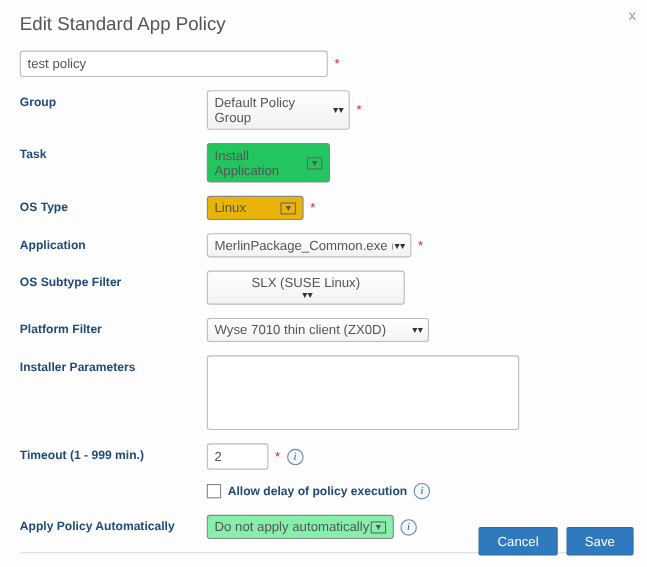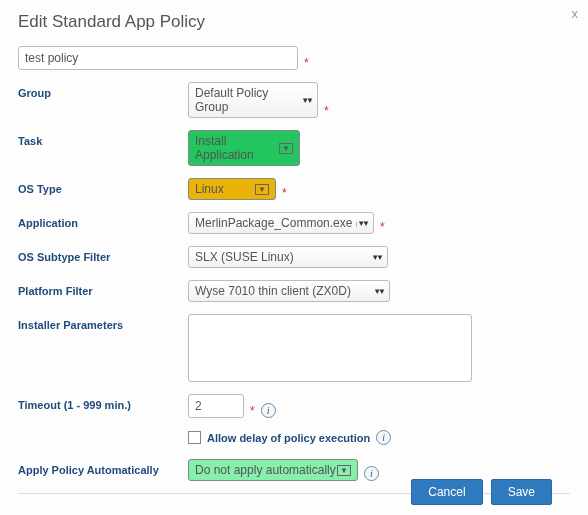--- a/index.html
+++ b/index.html
@@ -35,35 +35,35 @@
 .form-label {
   width: 170px;
   color: #1f4a7a;
   font-weight: bold;
   font-size: 11px;
   padding-top: 5px;
   flex-shrink: 0;
 }
 .form-control-area {
   display: flex;
-  align-items: flex-end;
+  align-items: center;
   gap: 6px;
 }
 .text-input {
   border: 1px solid #bbb;
   border-radius: 3px;
   padding: 4px 6px;
   font-size: 12px;
   color: #555;
   background: #fff;
 }
 .w-wide { width: 280px; }
 .w-med { width: 130px; }
 .w-app { width: 186px; }
-.w-sub { width: 200px; }
+.w-sub { width: 180px; flex-direction: column; }
 .w-plat { width: 202px; }
 .w-auto { width: 170px; }
 .w-small { width: 56px; }
 .w-short { width: 112px; }
 .w-os { width: 88px; }
 .asterisk { color: #c0392b; font-size: 12px; }
 .select-box {
   border: 1px solid #bbb;
   border-radius: 3px;
   background: linear-gradient(#fff,#f2f2f2);
@@ -118,21 +118,21 @@
   font-size: 11px;
 }
 hr.divider {
   border: none;
   border-top: 1px solid #ddd;
   margin: 6px 0 12px 0;
 }
 .footer {
   position: absolute;
   bottom: 10px;
-  right: 36px;
+  right: 12px;
   display: flex;
   gap: 8px;
 }
 .btn {
   background: #2f7abf;
   color: #fff;
   border: 1px solid #2a6aa8;
   border-radius: 2px;
   padding: 5px 16px;
   font-size: 12px;

